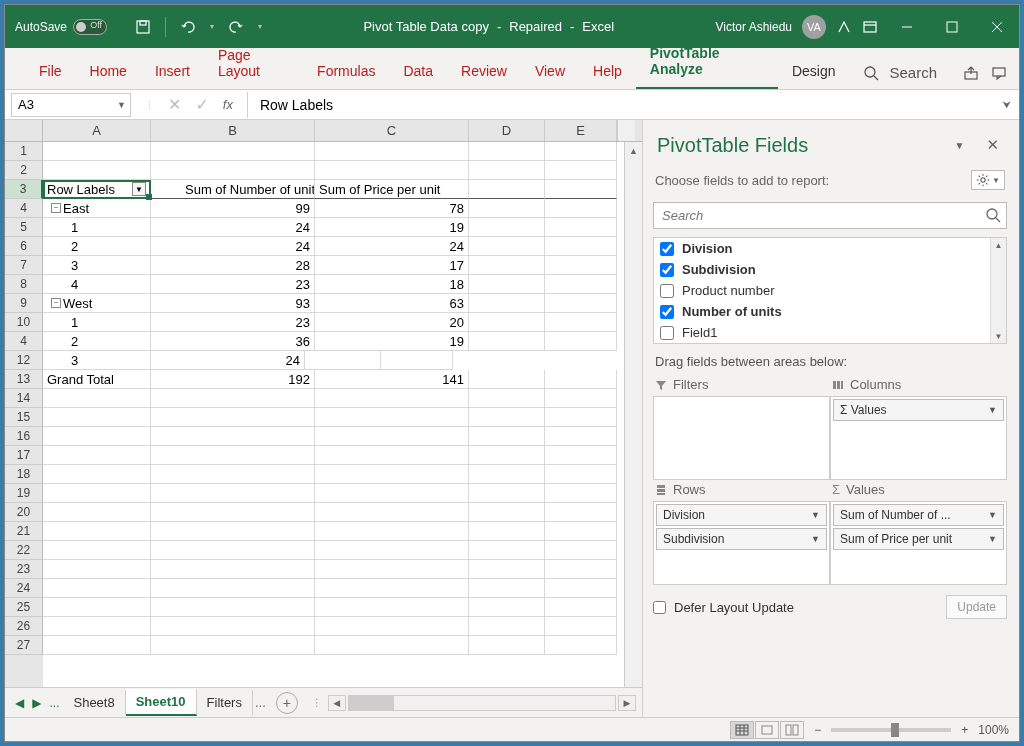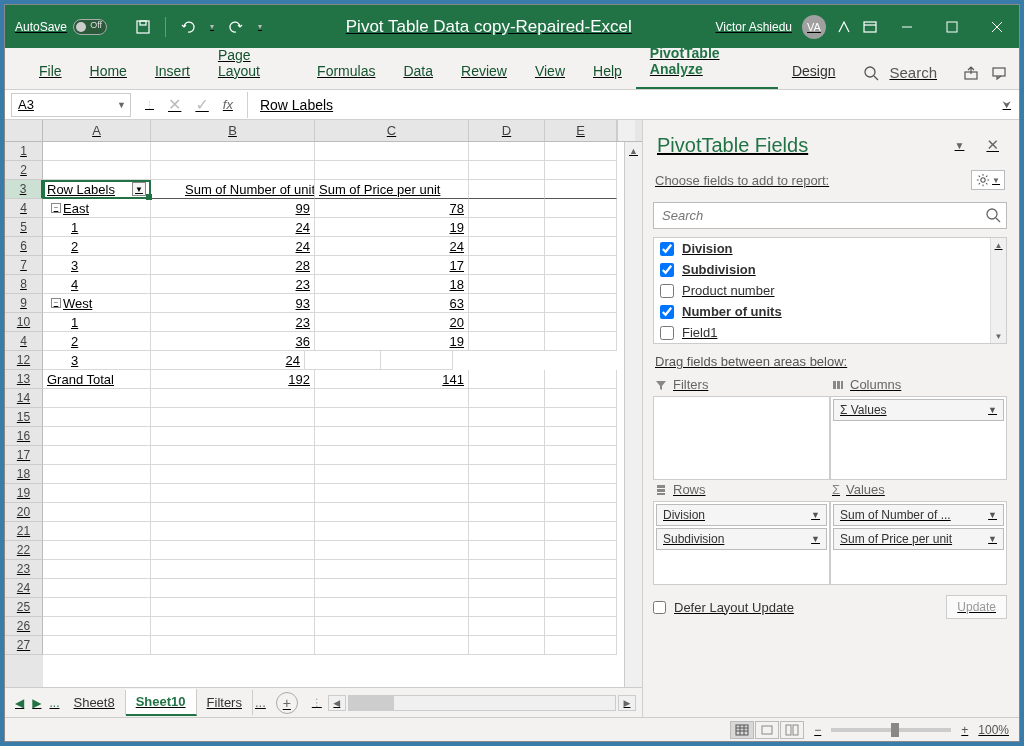--- a/index.html
+++ b/index.html
@@ -1,34 +1,34 @@
 <!DOCTYPE html>
 <html><head>
 <meta charset="utf-8">
 <style>
   * { box-sizing: border-box; margin: 0; padding: 0; font-family: 'Segoe UI', Arial, sans-serif; }
   body { width: 1024px; height: 746px; background: #3a7ca9; overflow: hidden; position: relative; }
-  .window { position: absolute; top: 4px; left: 4px; right: 4px; bottom: 4px; background: #fff; display: flex; flex-direction: column; border: 1px solid #888; text-decoration: underline; }
+  .window { position: absolute; top: 4px; left: 4px; right: 4px; bottom: 4px; background: #fff; display: flex; flex-direction: column; border: 1px solid #888; }
   .titlebar { height: 43px; background: #217346; display: flex; align-items: center; color: #fff; font-size: 12px; }
   .autosave { display: flex; align-items: center; gap: 6px; padding: 0 10px; }
   .autosave-toggle { width: 34px; height: 16px; border: 1px solid #aaa; border-radius: 10px; background: #2a5a3a; position: relative; }
   .autosave-toggle::after { content:''; position:absolute; width:10px; height:10px; border-radius:50%; background:#ccc; top:2px; left:2px; }
   .autosave-text { position:absolute; right:4px; top:0px; font-size:9px; color:#ddd; }
   .qat { display: flex; align-items: center; gap: 14px; padding-left: 18px; }
   .qat-sep { width:1px; height:20px; background: rgba(255,255,255,0.3); }
-  .title-center { flex: 1; text-align: center; font-size: 17px; display: flex; align-items: flex-start; justify-content: center; gap: 0; }
+  .title-center { flex: 1; text-align: center; font-size: 13px; display: flex; align-items: flex-start; justify-content: center; gap: 8px; }
   .user-block { display:flex; align-items:center; gap:10px; padding-right:6px; }
   .avatar { width:24px; height:24px; border-radius:50%; background:#a0a0a0; color:#fff; font-size:11px; display:flex; align-items:center; justify-content:center; }
   .winbtns { display:flex; }
   .winbtn { width:45px; height:43px; display:flex; align-items:center; justify-content:center; }
   .winbtn svg { stroke:#fff; stroke-width:1; fill:none; }
   .ico { width:16px; height:16px; stroke:#fff; stroke-width:1.2; fill:none; }
   
   .ribbon-tabs { height:42px; background:#f3f2f1; display:flex; align-items:flex-end; padding-left:20px; border-bottom:1px solid #d0d0d0; }
-  .rtab { padding: 10px 14px 10px; font-size:14px; color:#14532d; cursor:pointer; }
+  .rtab { padding: 10px 14px 10px; font-size:14px; color:#b91c1c; cursor:pointer; }
   .rtab.active { color:#217346; border-bottom:2px solid #217346; font-weight:600; }
   .rtab.context { color:#333; }
   .rtab.context.active { color:#217346; }
   .rtab-spacer { flex:1; }
   .search-area { display:flex; align-items:center; gap:10px; padding:0 14px 8px 14px; }
   .ribbon-right-icons { display:flex; gap:12px; padding:0 12px 8px; }
   
   .formula-bar { height:30px; display:flex; align-items:center; border-bottom:1px solid #d0d0d0; background:#fff; }
   .name-box { width:120px; height:24px; border:1px solid #ccc; margin-left:6px; display:flex; align-items:center; padding:0 6px; font-size:13px; position:relative; background:#fff; }
   .name-box-caret { position:absolute; right:4px; font-size:9px; color:#666; }

